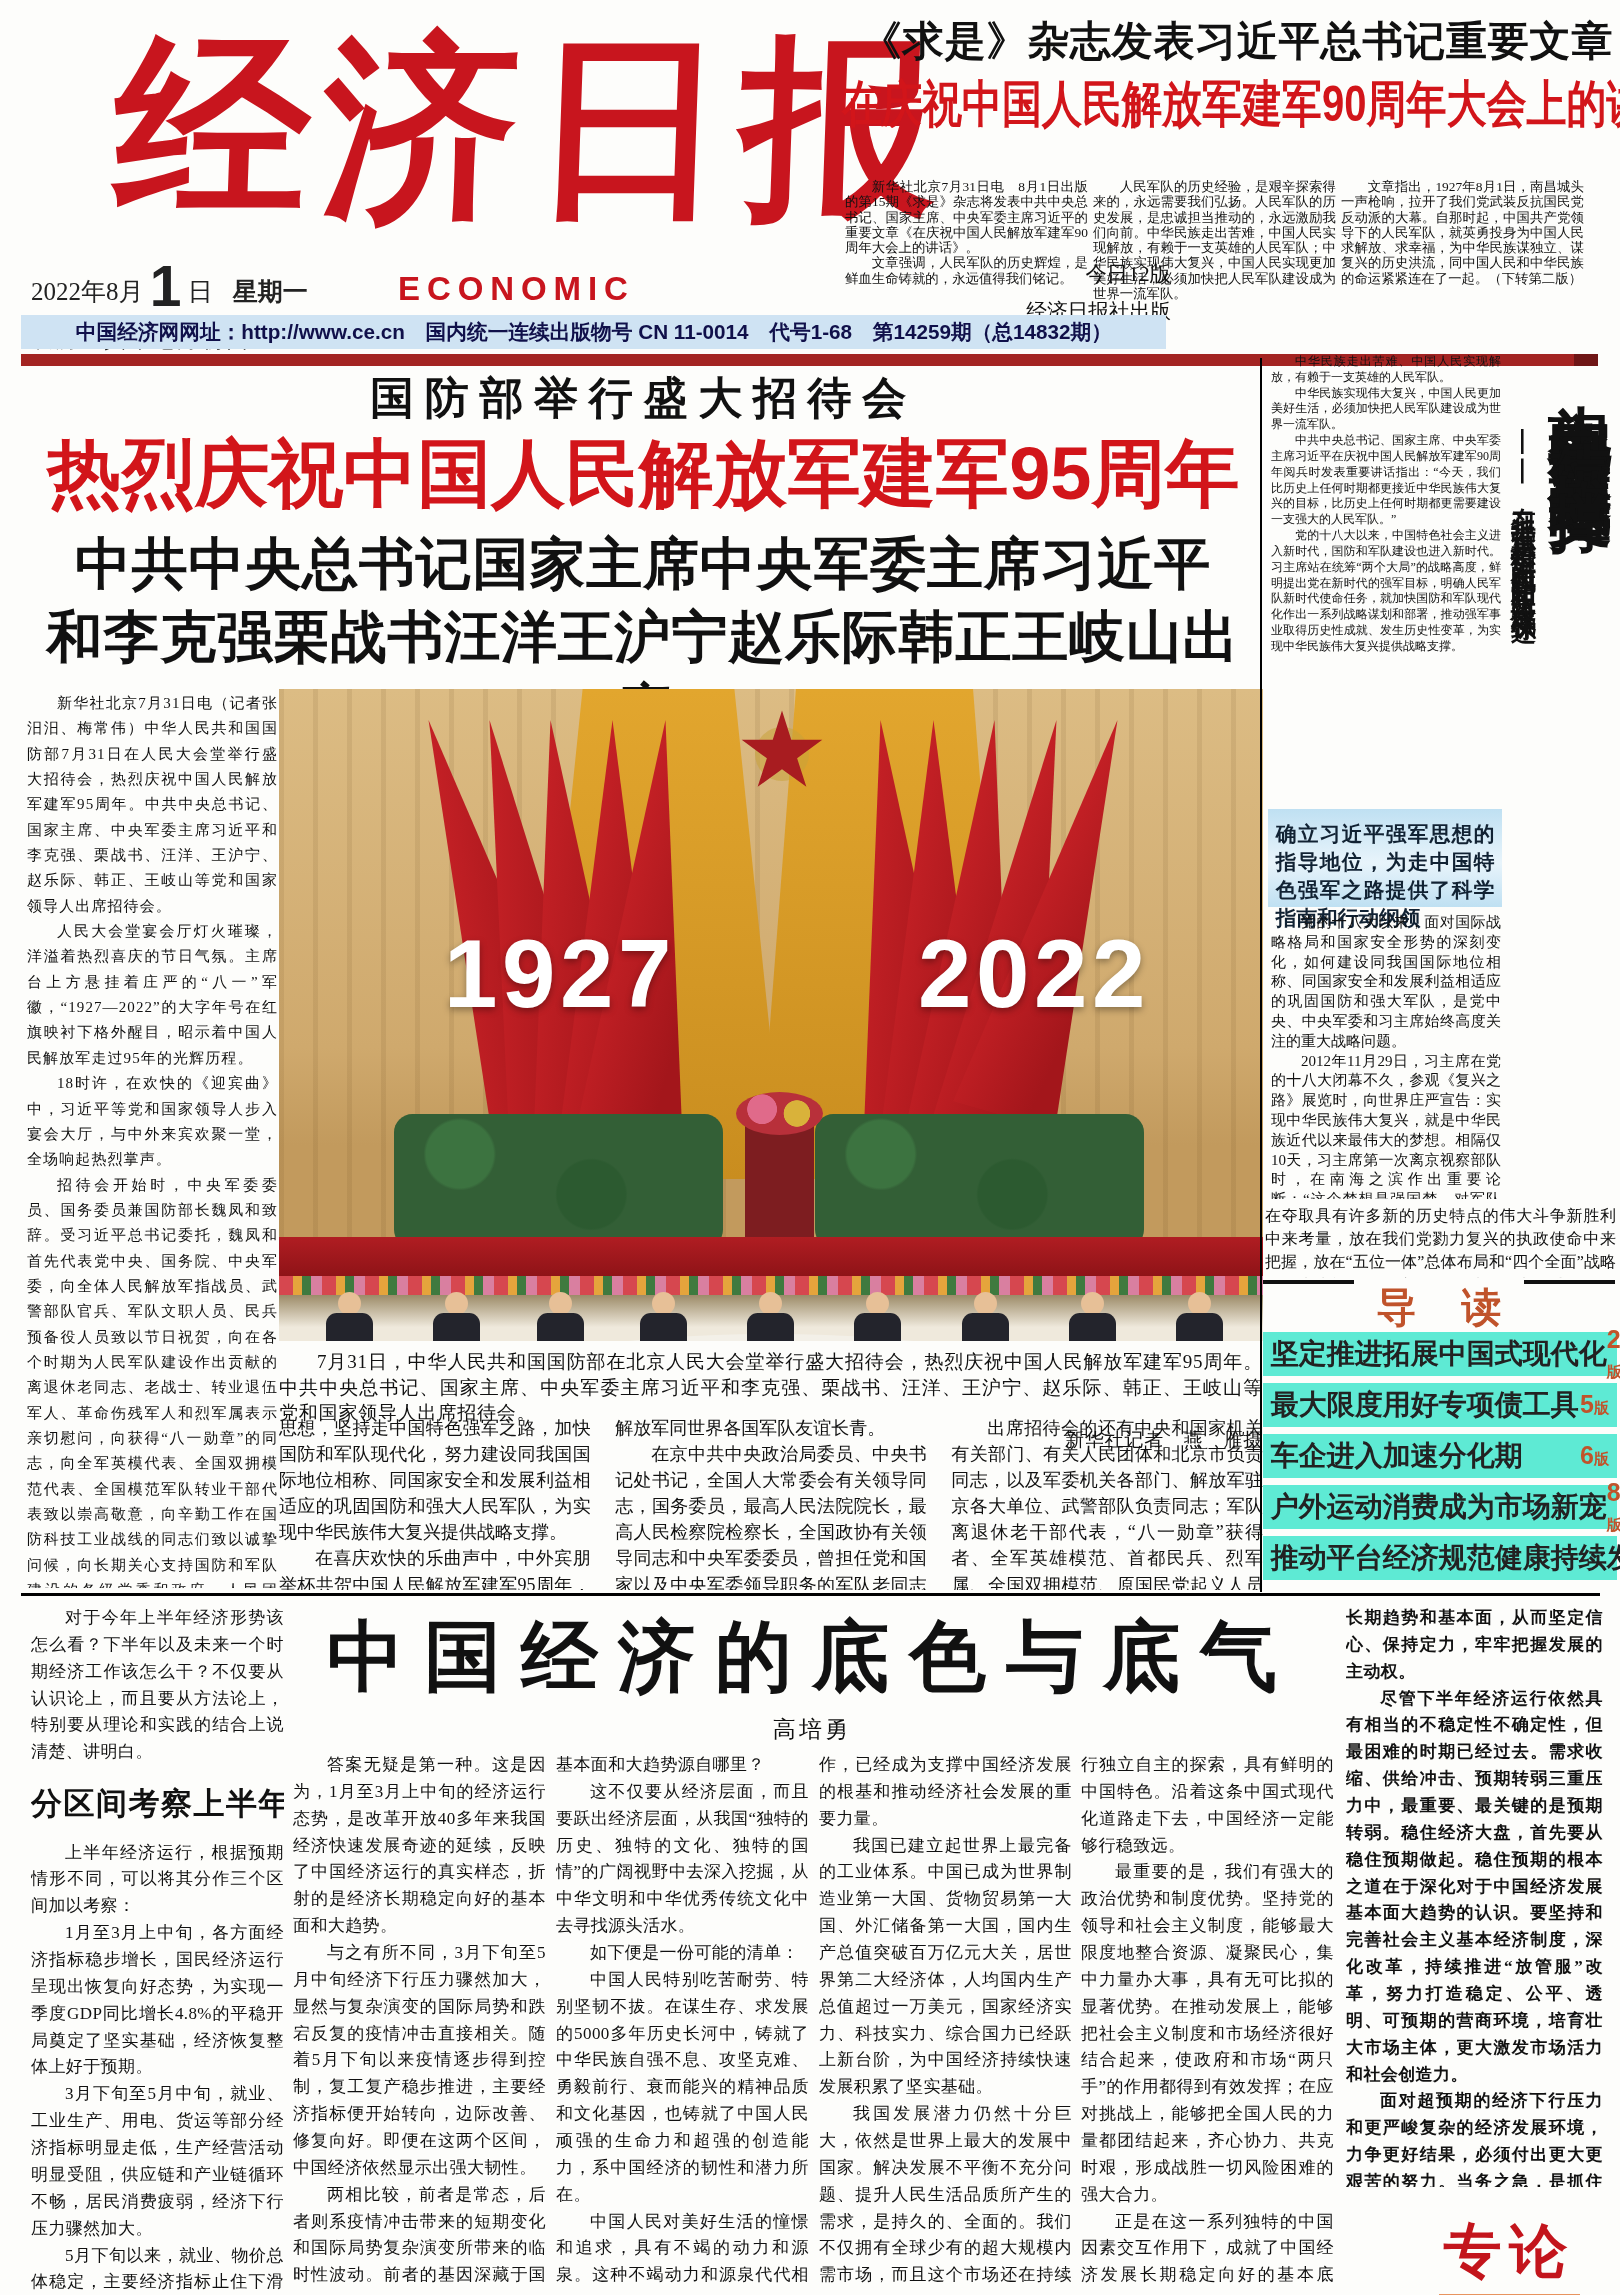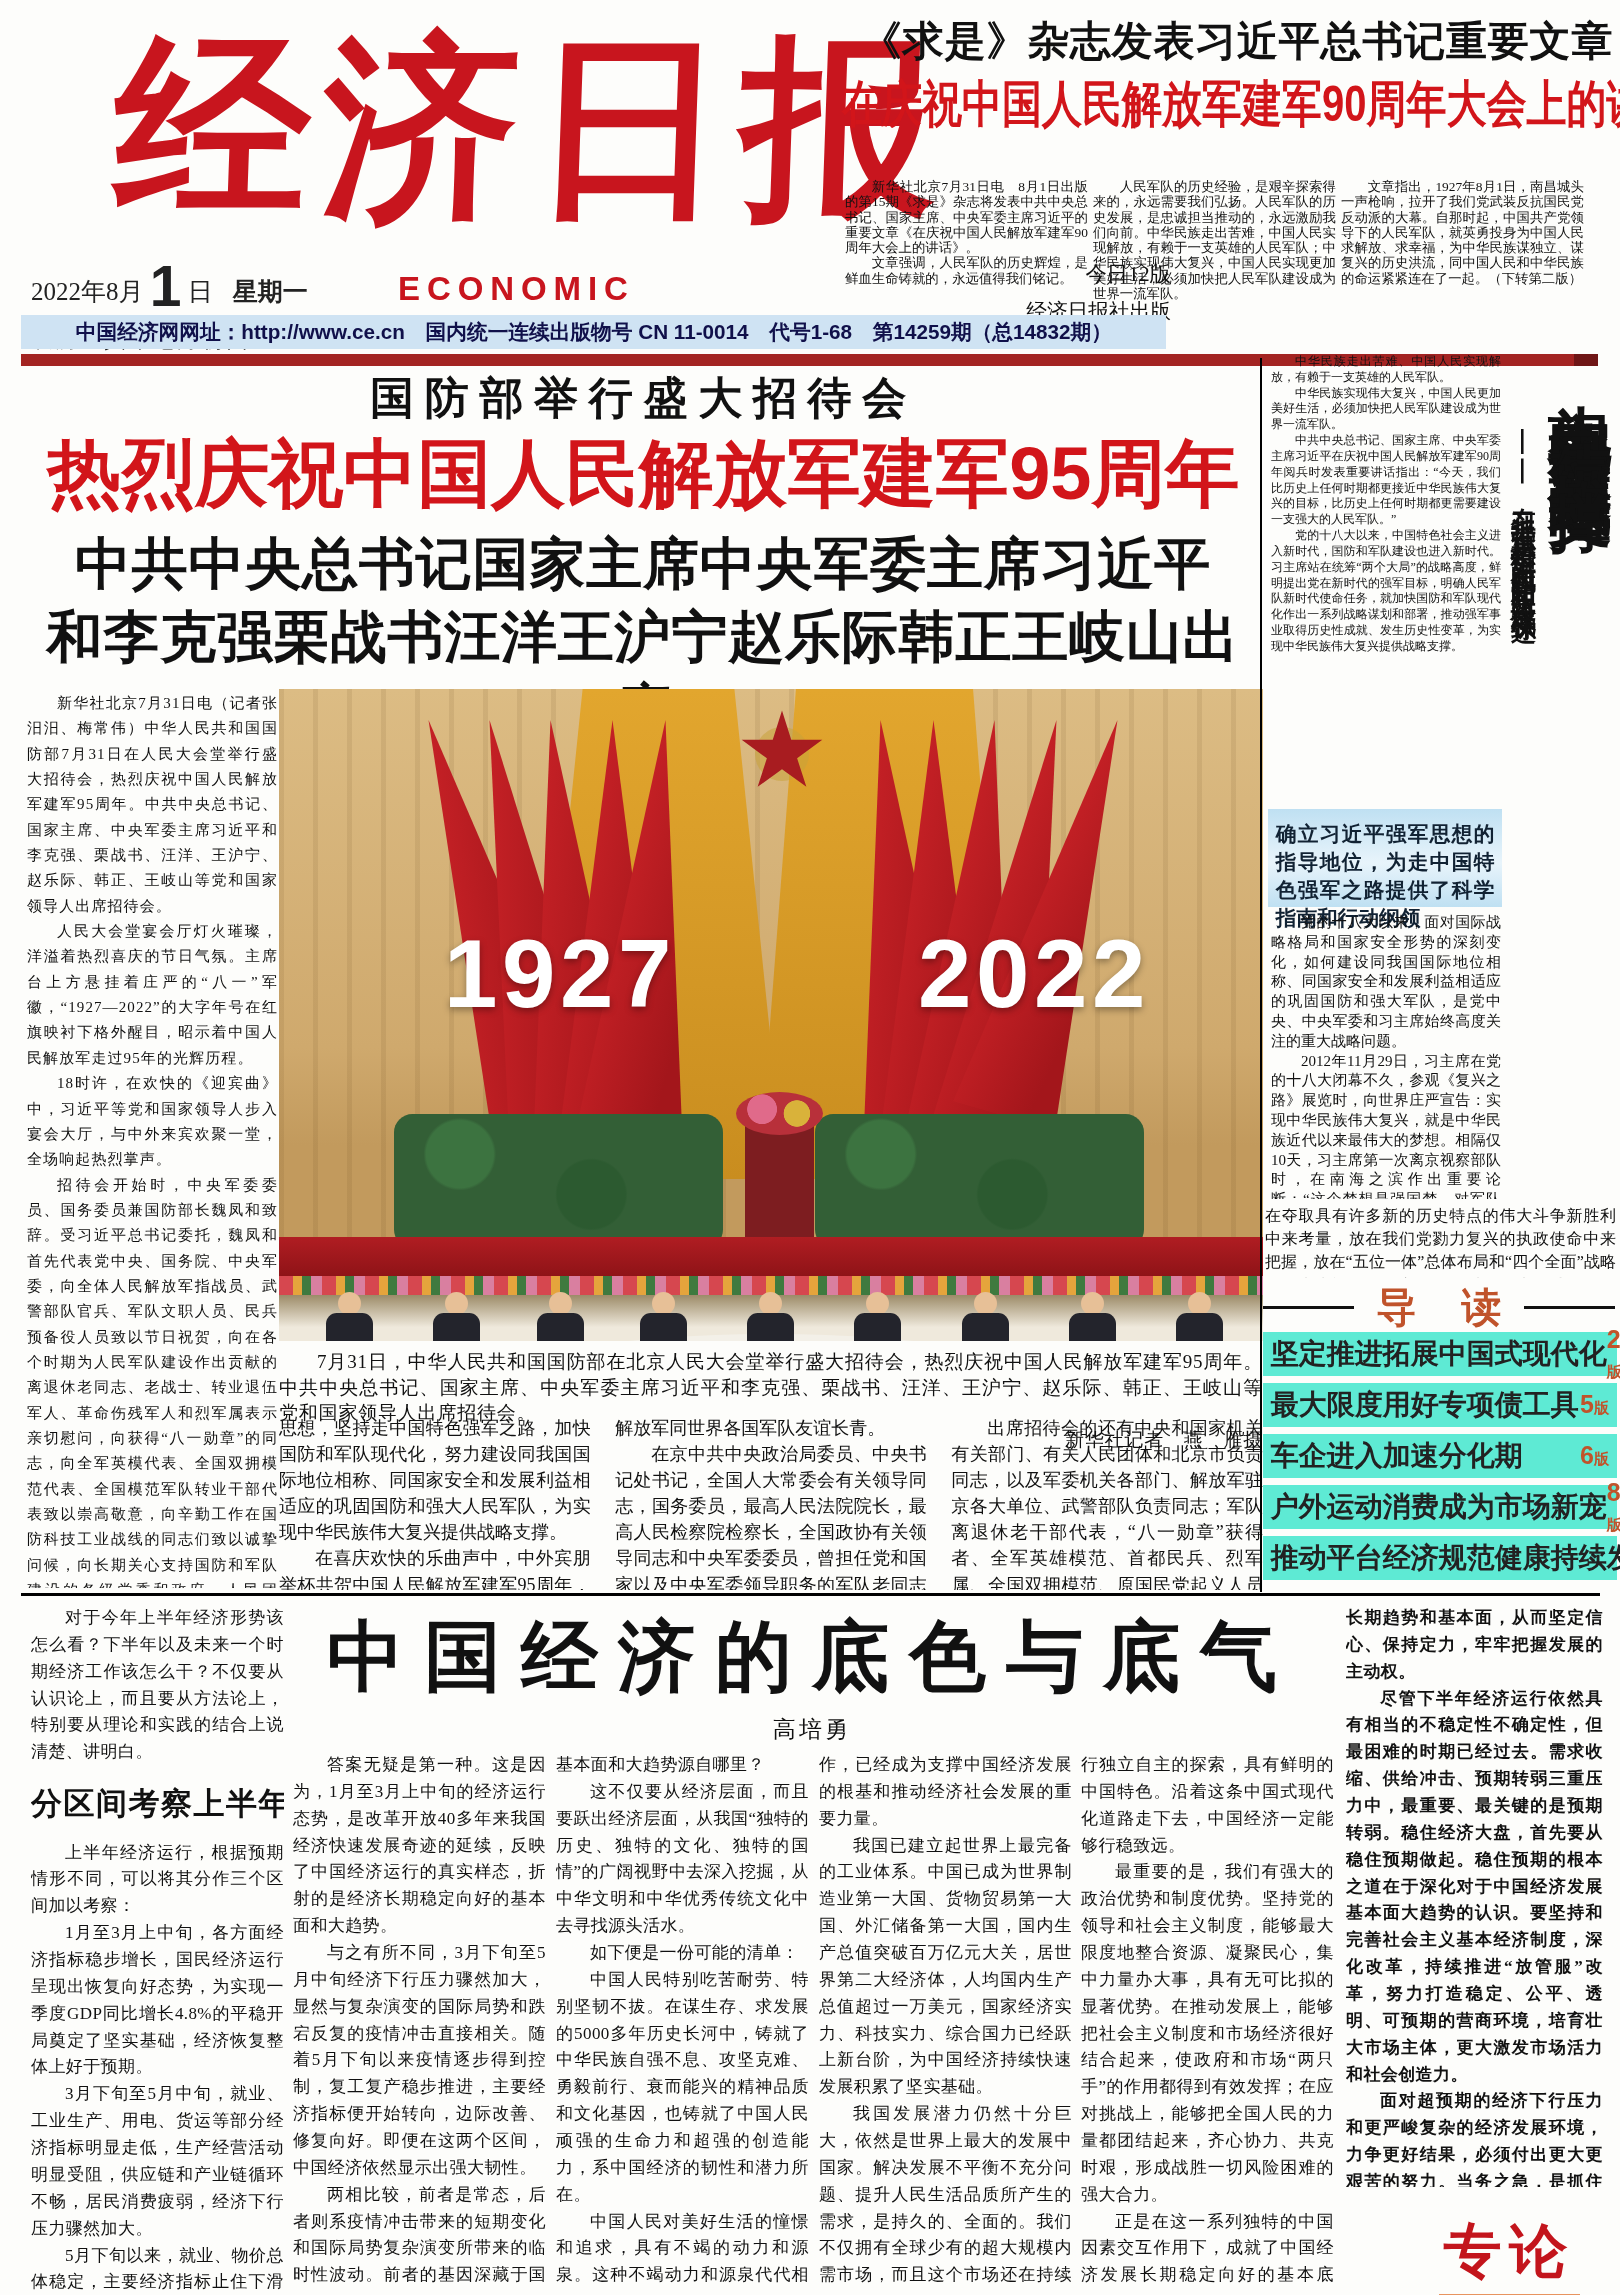--- a/index.html
+++ b/index.html
@@ -94,21 +94,21 @@
         background:linear-gradient(180deg,#bfe0f2,#e8f4fb 55%,#bfe0f2);
         font-family:"Liberation Sans",sans-serif;font-size:20.7px;font-weight:bold;color:#123;
         text-align:justify;line-height:1.35;}
   .ra-body2{left:1271px;top:913px;width:230px;height:286px;overflow:hidden;font-size:15px;line-height:1.32;}
   .ra-wide{left:1265px;top:1204px;width:351px;height:74px;overflow:hidden;font-size:16px;line-height:1.45;text-align:justify;}
   .ra-subtitle{left:1507px;top:429px;width:34px;height:781px;writing-mode:vertical-rl;
         font-family:"Liberation Sans",sans-serif;font-size:25px;font-weight:bold;letter-spacing:4.6px;}
   .ra-title{left:1544px;top:354px;width:74px;height:1194px;writing-mode:vertical-rl;
         font-family:"DejaVu Serif",serif;font-size:63px;font-weight:900;letter-spacing:5.4px;line-height:74px;}
   
-  .daodu-head{left:1263px;top:1280px;width:352px;display:flex;align-items:center;gap:22px;}
+  .daodu-head{left:1263px;top:1280px;width:352px;display:flex;gap:22px;}
   .daodu-head .line{flex:1;height:3.8px;background:#111;}
   .daodu-head .t{font-family:"Liberation Sans",sans-serif;font-size:40px;font-weight:900;color:#c0532b;letter-spacing:17px;margin-right:-17px;}
   .daodu-items{left:1263px;top:1332px;width:354px;}
   .daodu-item{position:relative;height:44px;margin-bottom:6.9px;background:#5eead4;
         font-family:"Liberation Sans",sans-serif;display:flex;align-items:center;padding:0 7.7px;box-sizing:border-box;}
   .daodu-item .txt{font-size:28px;font-weight:bold;color:#222;letter-spacing:0px;white-space:nowrap;}
   .daodu-item .pg{margin-left:auto;color:#c0532b;font-size:25px;font-weight:bold;}
   .daodu-item .pg b{font-size:15.3px;font-weight:bold;}
   
   .hdiv{left:21.4px;top:1593px;width:1579px;height:3.1px;background:#000;}

